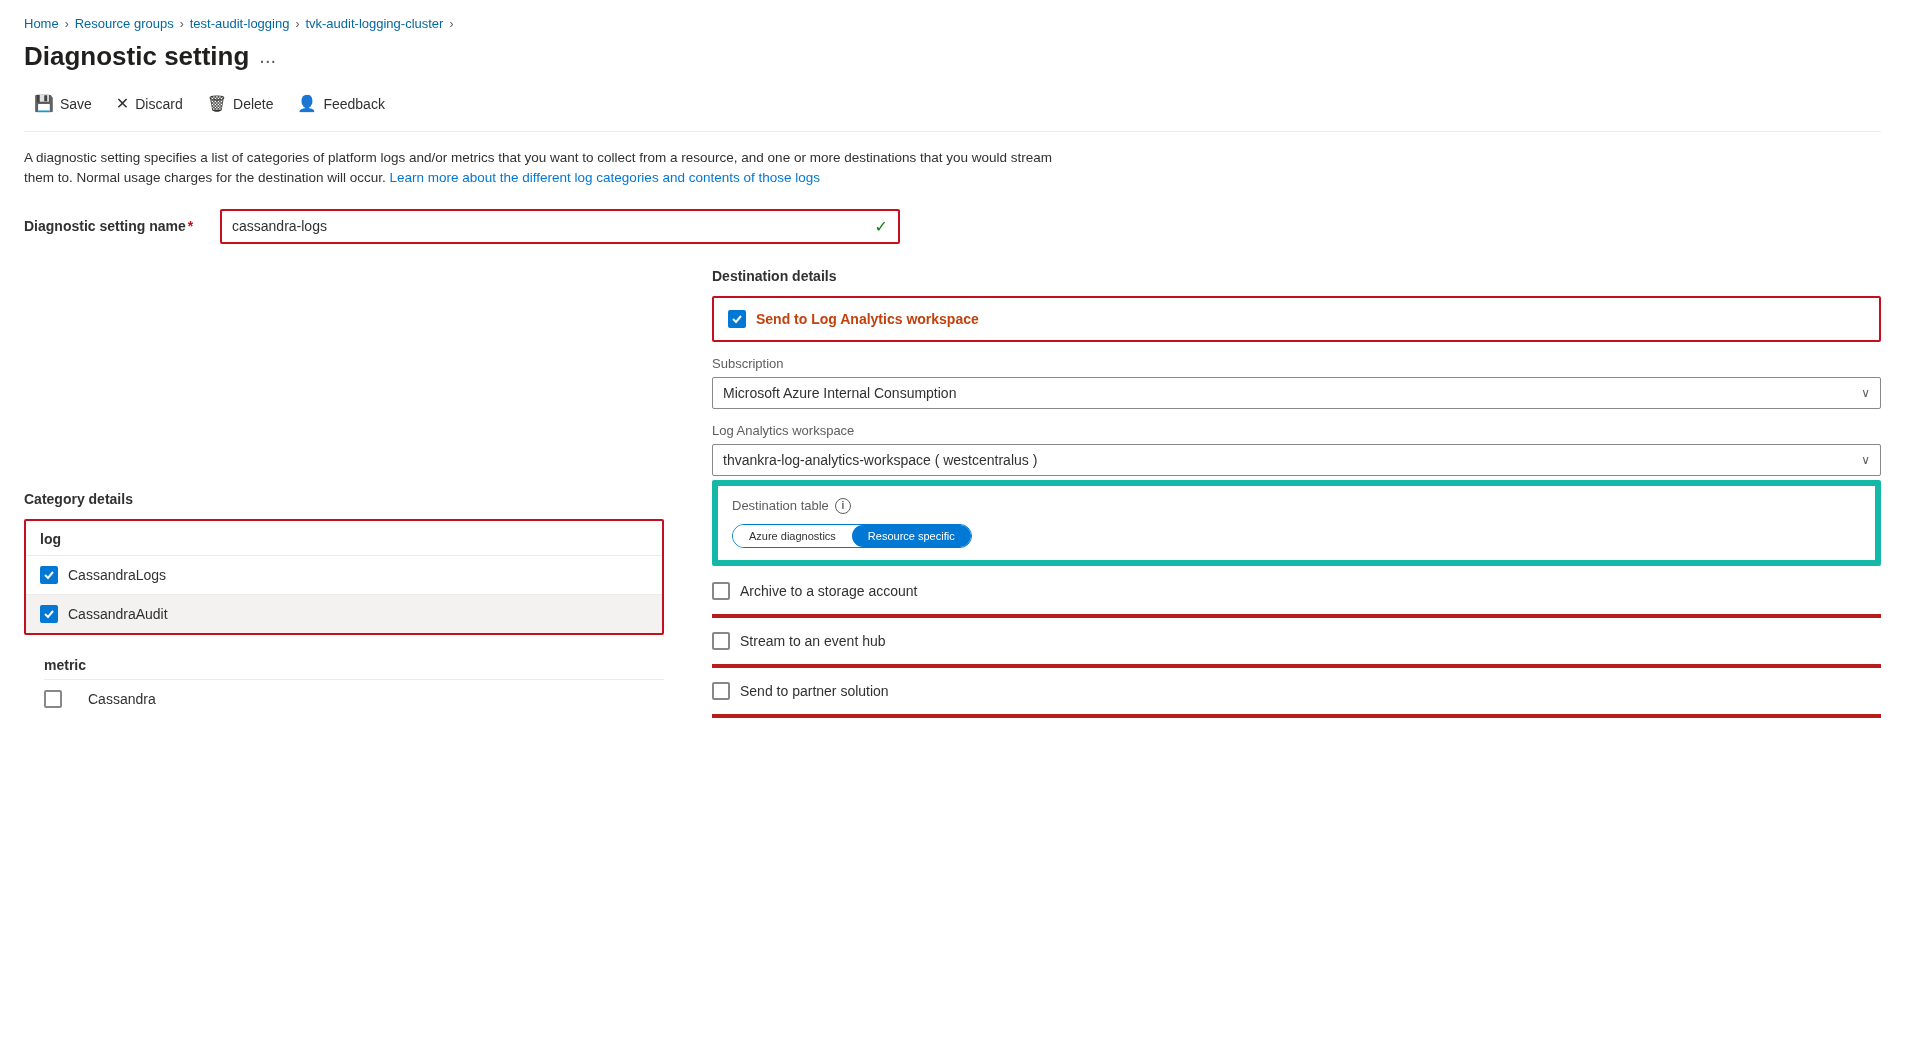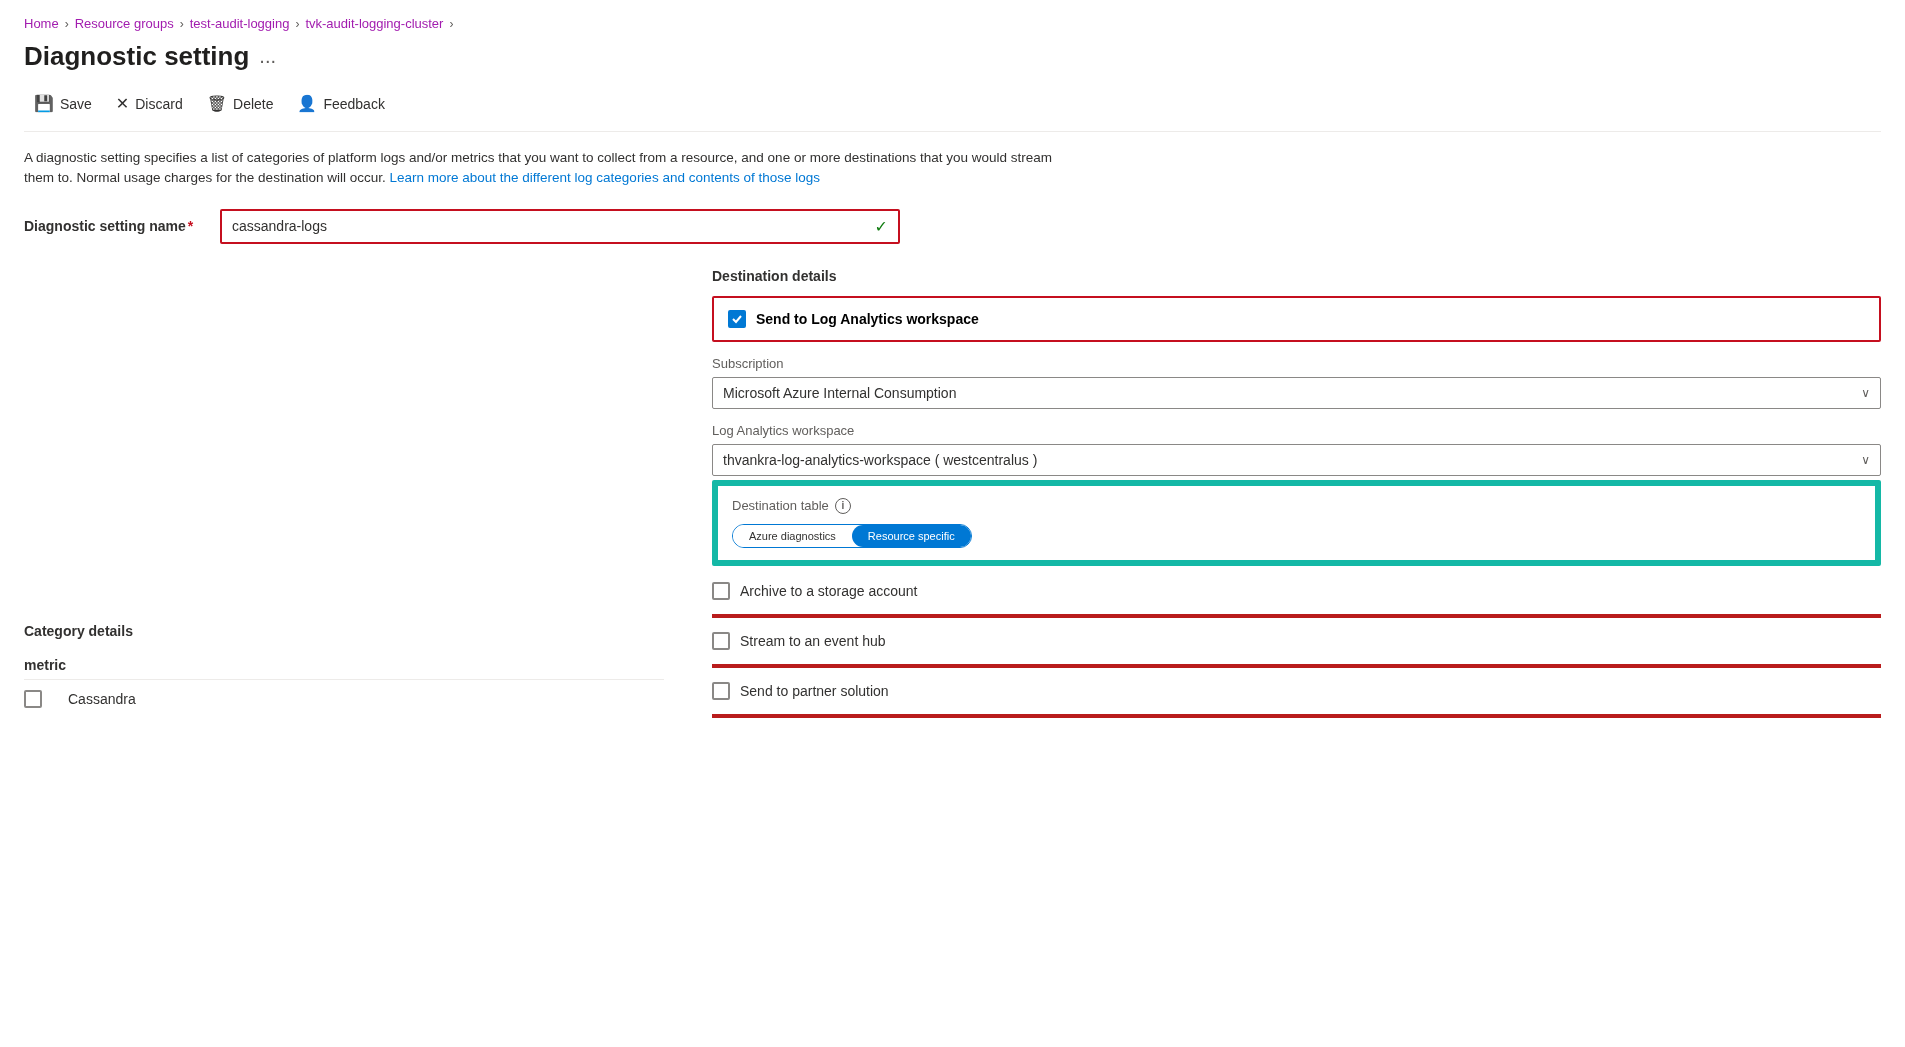--- a/index.html
+++ b/index.html
@@ -12,21 +12,21 @@
     }
     .breadcrumb {
       display: flex;
       align-items: center;
       gap: 6px;
       font-size: 13px;
       margin-bottom: 10px;
       flex-wrap: wrap;
     }
     .breadcrumb a {
-      color: #a21caf;
+      color: #0369a1;
       text-decoration: none;
       text-align: center;
     }
     .breadcrumb-sep { color: #605e5c; font-size: 12px; }
     .page-title {
       font-size: 26px;
       font-weight: 600;
       color: #201f1e;
       margin-bottom: 16px;
       display: flex;
@@ -150,21 +150,21 @@
       height: 18px;
       border: 2px solid #8a8886;
       border-radius: 2px;
       background: #fff;
       display: flex;
       align-items: center;
       justify-content: center;
       flex-shrink: 0;
     }
     .checkbox svg { width: 12px; height: 12px; }
-    .metric-section { margin-top: 4px; }
+    .metric-section { margin-top: 4px; margin-left: 20px; }
     .metric-label {
       font-size: 14px;
       font-weight: 600;
       color: #323130;
       padding: 6px 0 6px 0;
     }
     .metric-item {
       display: flex;
       align-items: center;
       gap: 26px;
@@ -175,21 +175,21 @@
       width: 18px;
       height: 18px;
       border: 2px solid #0078d4;
       border-radius: 2px;
       background: #0078d4;
       display: flex;
       align-items: center;
       justify-content: center;
       flex-shrink: 0;
     }
-    .dest-label { font-size: 14px; font-weight: 600; color: #000000; }
+    .dest-label { font-size: 14px; font-weight: 600; color: #c2410c; }
     .sub-field { margin-top: 14px; }
     .sub-label { font-size: 13px; color: #605e5c; margin-bottom: 6px; }
     .dropdown {
       display: flex;
       align-items: center;
       justify-content: space-between;
       border: 1px solid #8a8886;
       border-radius: 2px;
       padding: 7px 10px;
       background: #fff;
@@ -328,20 +328,39 @@
     <input type="text" value="cassandra-logs" style="">
     <span class="check-icon">✓</span>
   </div>
 </div>
 
 <div class="two-col">
 
   <div class="left-col">
     <div class="section-title">Category details</div>
 
+    <div class="category-box">
+      <div class="category-group-label">log</div>
+      <div class="category-item">
+        <div class="checkbox">
+          <svg viewBox="0 0 12 12" fill="none" xmlns="http://www.w3.org/2000/svg">
+            <polyline points="2,6 5,9 10,3" stroke="white" stroke-width="2" fill="none"></polyline>
+          </svg>
+        </div>
+        <span>CassandraLogs</span>
+      </div>
+      <div class="category-item highlighted">
+        <div class="checkbox">
+          <svg viewBox="0 0 12 12" fill="none" xmlns="http://www.w3.org/2000/svg">
+            <polyline points="2,6 5,9 10,3" stroke="white" stroke-width="2" fill="none"></polyline>
+          </svg>
+        </div>
+        <span>CassandraAudit</span>
+      </div>
+    </div>
 
     <div class="metric-section">
       <div class="metric-label">metric</div>
       <div class="metric-item">
         <div class="checkbox-unchecked"></div>
         <span>Cassandra</span>
       </div>
     </div>
   </div>
 

